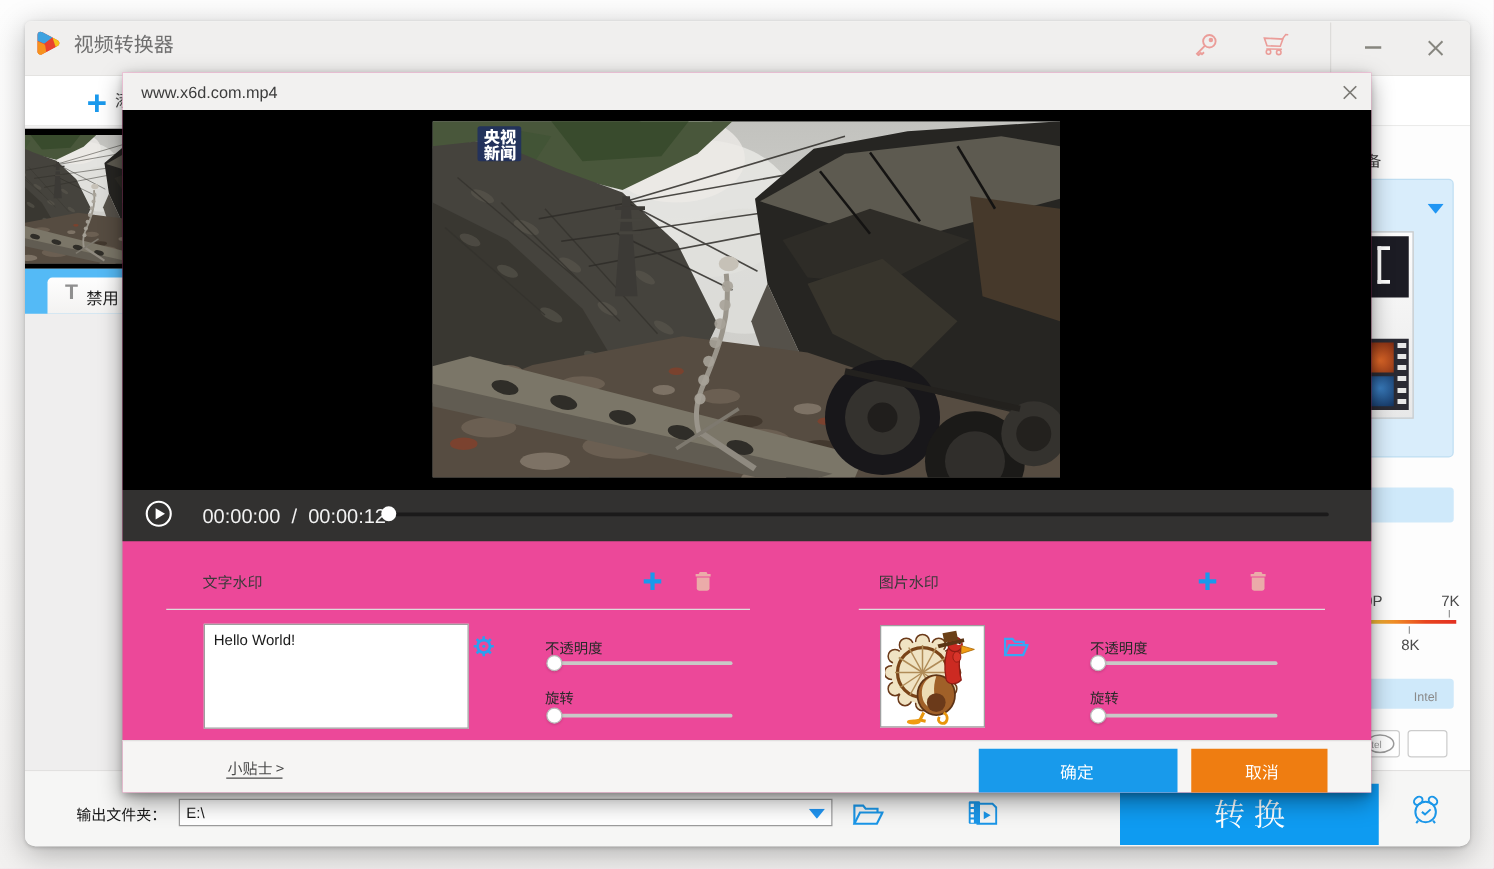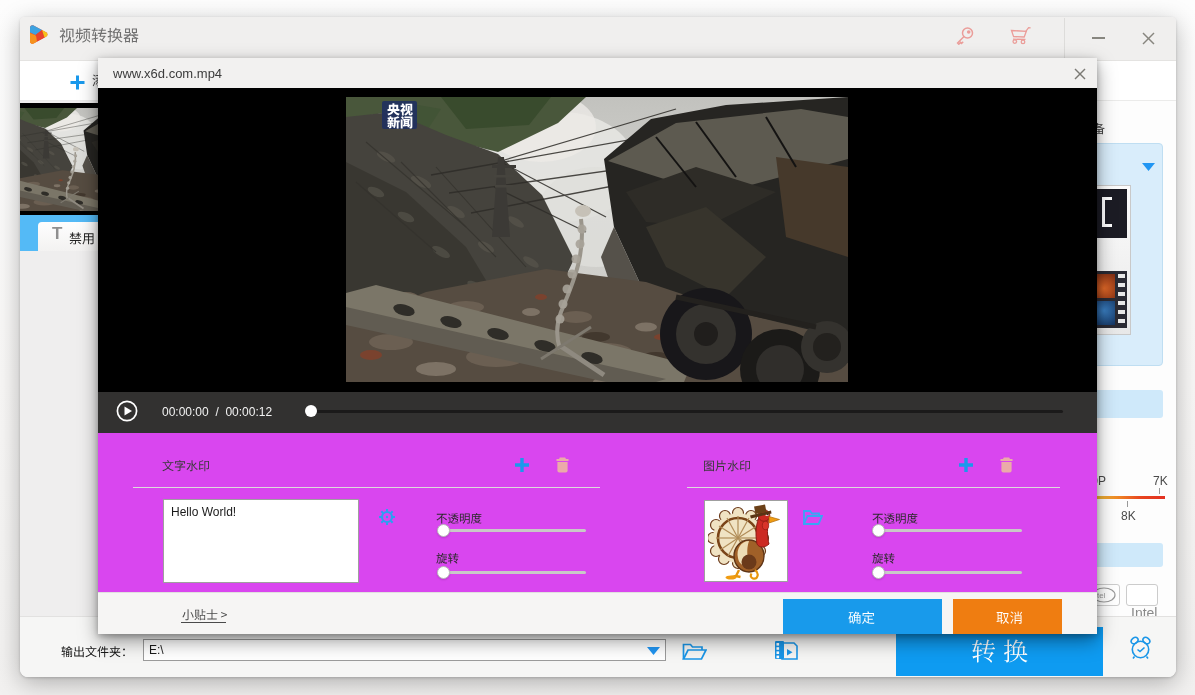--- a/index.html
+++ b/index.html
@@ -8,21 +8,21 @@
 #win{position:absolute;left:20px;top:17px;width:1156px;height:660px;background:#fff;border-radius:5px 5px 8px 8px;
  box-shadow:0 6px 24px rgba(0,0,0,0.28), 0 1px 3px rgba(0,0,0,0.18)}
 #titlebar{position:absolute;left:0;top:0;width:1156px;height:44px;background:#f0efee;border-radius:4px 4px 0 0;border-bottom:1px solid #e4e3e1}
 #toolbar{position:absolute;left:0;top:44px;width:1156px;height:40px;background:#fff;border-bottom:1px solid #ebebea}
 #leftpane{position:absolute;left:0;top:84px;width:90px;height:516px;background:#efeeee}
 #thumb{position:absolute;left:0;top:86px;width:80px;height:112px;background:#000;overflow:hidden}
 #bluerow{position:absolute;left:0;top:198px;width:90px;height:36px;background:#54baf6}
 #tab{position:absolute;left:18px;top:205px;width:62px;height:29px;background:linear-gradient(180deg,#fefefe,#f3f2f1);border-radius:4px 0 0 0}
 #sidebar{position:absolute;left:1060px;top:84px;width:96px;height:515px;background:#fdfdfd}
 #botbar{position:absolute;left:0;top:599px;width:1156px;height:61px;background:#f6f6f5;border-top:1px solid #e2e1e0;border-radius:0 0 8px 8px}
-#dlg{position:absolute;left:98px;top:58px;width:999px;height:576px;background:#d946ef;box-shadow:0 7px 18px rgba(0,0,0,0.40),0 2px 6px rgba(0,0,0,0.25)}
+#dlg{position:absolute;left:98px;top:58px;width:999px;height:576px;background:#ec4899;box-shadow:0 7px 18px rgba(0,0,0,0.40),0 2px 6px rgba(0,0,0,0.25)}
 #dtitle{position:absolute;left:0;top:0;width:999px;height:30px;background:#f2f1f0}
 #dvideo{position:absolute;left:0;top:30px;width:999px;height:304px;background:#000}
 #dplayer{position:absolute;left:0;top:334px;width:999px;height:41px;background:#323130}
 #dfoot{position:absolute;left:0;top:534px;width:999px;height:42px;background:#f6f5f4;border-top:1px solid #e1e0df}
 .sliderknob{position:absolute;width:13px;height:13px;border-radius:50%;background:#fff;border:1px solid #b9b9b9;box-shadow:0 1px 2px rgba(0,0,0,0.15)}
 .slidertrack{position:absolute;height:3px;background:#c9c8c7;border-radius:2px}
 .btn{position:absolute;display:flex;align-items:center;justify-content:center}
 </style></head><body>
 
 <svg width="0" height="0" style="position:absolute">
@@ -226,21 +226,21 @@
 <div class="abs" style="left:1072px;top:479px;width:73px;height:3px;background:linear-gradient(90deg,#ecc53c,#ef8b26,#e8451f,#e33022)"></div>
 <div class="abs" style="left:1107px;top:484px;width:1px;height:6px;background:#999"></div>
 <div class="abs" style="left:1101px;top:492px;width:20px;height:11px;font-size:12px;color:#4a4a4a">8K</div>
 <div class="abs" style="left:1054px;top:526px;width:89px;height:24px;background:#cfe9fa;border-radius:3px"></div>
 <div class="abs" style="left:1068px;top:567px;width:32px;height:22px;background:#fff;border:1px solid #ccc;border-radius:3px"></div>
 <svg class="t" style="left:1072px;top:570px" width="24" height="16" viewBox="0 0 24 16" fill="none" stroke="#9a9a9a">
       <ellipse cx="12" cy="8" rx="11" ry="7" stroke-width="1.2"></ellipse>
       <text x="5" y="11" font-size="8" fill="#9a9a9a" stroke="none" font-family="Liberation Sans">tel</text>
     </svg>
 <div class="abs" style="left:1106px;top:567px;width:32px;height:22px;background:#fff;border:1px solid #ccc;border-radius:3px"></div>
-<div class="abs" style="left:1111px;top:588px;font-size:14px;color:#8a8a8a">Intel</div>
+<div class="abs" style="left:1111px;top:536px;font-size:10px;color:#8a8a8a">Intel</div>
 <div id="botbar"></div>
 <svg class="t" style="left:40px;top:627px;" width="74" height="18" viewBox="0 0 74 18">
       <path transform="translate(1,12.2)" fill="#1a1a1a" d="M8.808 -5.364V-1.02H9.516V-5.364ZM10.332 -5.808V-0.06C10.332 0.07200000000000001 10.284 0.108 10.152000000000001 0.12C9.996 0.12 9.516 0.12 8.964 0.108C9.084 0.324 9.18 0.648 9.204 0.852C9.912 0.852 10.392 0.84 10.68 0.72C10.98 0.588 11.064 0.372 11.064 -0.06V-5.808ZM0.852 -3.96C0.9480000000000001 -4.056 1.296 -4.128 1.68 -4.128H2.628V-2.472C1.824 -2.2800000000000002 1.08 -2.112 0.504 -2.004L0.708 -1.1520000000000001L2.628 -1.6440000000000001V0.9480000000000001H3.42V-1.848L4.416 -2.112L4.344 -2.868L3.42 -2.652V-4.128H4.38V-4.956H3.42V-6.78H2.628V-4.956H1.584C1.8960000000000001 -5.796 2.196 -6.792 2.436 -7.824H4.404V-8.64H2.604C2.7 -9.072000000000001 2.7720000000000002 -9.504 2.832 -9.924L1.992 -10.068C1.944 -9.6 1.8840000000000001 -9.108 1.8 -8.64H0.5640000000000001V-7.824H1.6440000000000001C1.428 -6.828 1.2 -6.0120000000000005 1.092 -5.7C0.924 -5.16 0.78 -4.776 0.5760000000000001 -4.716C0.672 -4.5120000000000005 0.804 -4.128 0.852 -3.96ZM7.908 -10.116C7.1160000000000005 -8.856 5.628 -7.668 4.176 -6.996C4.392 -6.816 4.632 -6.54 4.764 -6.324C5.088 -6.492 5.412 -6.684 5.724 -6.888V-6.384H10.164V-6.972C10.464 -6.792 10.788 -6.612 11.112 -6.444C11.22 -6.684 11.472 -6.972 11.688 -7.152C10.428 -7.692 9.288 -8.376 8.376 -9.396L8.64 -9.792ZM6.072 -7.128C6.744 -7.62 7.38 -8.196 7.908 -8.808C8.52 -8.136000000000001 9.18 -7.596 9.912 -7.128ZM7.368 -4.872V-3.924H5.724V-4.872ZM4.98 -5.5920000000000005V0.912H5.724V-1.56H7.368V0.012C7.368 0.12 7.344 0.14400000000000002 7.248 0.156C7.128 0.156 6.816 0.156 6.444 0.14400000000000002C6.5520000000000005 0.36 6.648000000000001 0.684 6.672 0.888C7.188 0.888 7.5600000000000005 0.888 7.812 0.756C8.064 0.624 8.124 0.396 8.124 0.012V-5.5920000000000005ZM5.724 -3.228H7.368V-2.244H5.724Z M13.248 -4.0920000000000005V0.252H21.768V0.936H22.740000000000002V-4.0920000000000005H21.768V-0.648H18.468V-4.848H22.259999999999998V-9.0H21.288V-5.724H18.468V-10.068H17.484V-5.724H14.736V-8.988H13.8V-4.848H17.484V-0.648H14.244V-4.0920000000000005Z M29.076 -9.876C29.436 -9.288 29.82 -8.484 29.964 -7.992L30.96 -8.316C30.792 -8.808 30.372 -9.588000000000001 30.012 -10.164ZM24.6 -7.968V-7.08H26.472C27.18 -5.256 28.128 -3.684 29.364 -2.4C28.044 -1.296 26.424 -0.48 24.432 0.084C24.612 0.3 24.9 0.72 24.996 0.936C27.0 0.28800000000000003 28.668 -0.5760000000000001 30.024 -1.752C31.38 -0.552 33.012 0.336 34.980000000000004 0.876C35.136 0.624 35.4 0.24 35.604 0.048C33.684 -0.432 32.052 -1.284 30.72 -2.412C31.932000000000002 -3.648 32.856 -5.184 33.552 -7.08H35.448V-7.968ZM30.048000000000002 -3.036C28.92 -4.176 28.032 -5.5440000000000005 27.408 -7.08H32.532C31.932000000000002 -5.46 31.104 -4.128 30.048000000000002 -3.036Z M39.804 -4.0920000000000005V-3.216H43.248V0.96H44.147999999999996V-3.216H47.436V-4.0920000000000005H44.147999999999996V-6.744H46.908V-7.62H44.147999999999996V-9.936H43.248V-7.62H41.64C41.796 -8.16 41.928 -8.736 42.048 -9.3L41.184 -9.48C40.908 -7.908 40.403999999999996 -6.36 39.708 -5.364C39.924 -5.256 40.308 -5.04 40.476 -4.908C40.8 -5.412 41.1 -6.048 41.352000000000004 -6.744H43.248V-4.0920000000000005ZM39.216 -10.032C38.568 -8.22 37.512 -6.42 36.384 -5.244C36.54 -5.04 36.804 -4.572 36.9 -4.356C37.284 -4.764 37.644 -5.244 38.004 -5.76V0.936H38.868V-7.164000000000001C39.324 -8.004 39.732 -8.892 40.068 -9.78Z M50.136 -6.888C50.568 -6.156 50.988 -5.184 51.12 -4.572L51.972 -4.824C51.828 -5.436 51.396 -6.384 50.94 -7.104ZM56.844 -7.140000000000001C56.544 -6.432 55.992 -5.4 55.548 -4.764L56.268 -4.5360000000000005C56.724000000000004 -5.124 57.3 -6.072 57.732 -6.876ZM53.568 -10.068V-8.28H49.08V-7.404H53.556C53.532 -6.276 53.46 -5.28 53.28 -4.392H48.696V-3.492H53.04C52.452 -1.752 51.204 -0.552 48.552 0.18C48.756 0.372 49.02 0.732 49.116 0.96C52.02 0.12 53.352000000000004 -1.296 53.976 -3.3120000000000003C54.912 -1.188 56.496 0.252 58.86 0.9C58.992000000000004 0.66 59.244 0.28800000000000003 59.448 0.096C57.24 -0.42 55.692 -1.704 54.84 -3.492H59.304V-4.392H54.24C54.408 -5.292 54.480000000000004 -6.3 54.504 -7.404H58.896V-8.28H54.516L54.528 -10.068Z M63.0 -5.832C63.48 -5.832 63.912 -6.18 63.912 -6.72C63.912 -7.272 63.48 -7.632000000000001 63.0 -7.632000000000001C62.52 -7.632000000000001 62.088 -7.272 62.088 -6.72C62.088 -6.18 62.52 -5.832 63.0 -5.832ZM63.0 0.048C63.48 0.048 63.912 -0.312 63.912 -0.852C63.912 -1.4040000000000001 63.48 -1.752 63.0 -1.752C62.52 -1.752 62.088 -1.4040000000000001 62.088 -0.852C62.088 -0.312 62.52 0.048 63.0 0.048Z"></path>
     </svg>
 <div class="abs" style="left:123px;top:622px;width:523px;height:22px;background:#fff;border:1px solid #9b9b9b"></div>
 <div class="abs" style="left:129px;top:626px;font-size:12px;color:#1a1a1a">E:\</div>
 <svg class="t" style="left:627px;top:630px" width="13" height="8" viewBox="0 0 13 8">
       <polygon points="0,0 13,0 6.5,8" fill="#2196f3"></polygon>
     </svg>
 <svg class="t" style="left:662px;top:625px" width="25" height="19" viewBox="0 0 25 19" fill="none" stroke="#1a96e8" stroke-width="1.7">
@@ -286,35 +286,35 @@
       <path transform="translate(1,13.3)" fill="#ffffff" d="M5.46 -11.115V-9.49H1.8459999999999999V-5.2H0.533V-3.3409999999999997H4.693C4.004 -2.132 2.7039999999999997 -1.079 0.33799999999999997 -0.481C0.6759999999999999 -0.091 1.183 0.728 1.365 1.196C4.2509999999999994 0.416 5.785 -0.975 6.577999999999999 -2.574C7.6049999999999995 -0.6759999999999999 9.126 0.5459999999999999 11.648 1.144C11.908 0.611 12.453999999999999 -0.208 12.87 -0.611C10.620999999999999 -1.014 9.165 -1.9369999999999998 8.241999999999999 -3.3409999999999997H12.479999999999999V-5.2H11.219V-9.49H7.3839999999999995V-11.115ZM3.7569999999999997 -5.2V-7.643999999999999H5.46V-6.773C5.46 -6.266 5.434 -5.733 5.343 -5.2ZM9.203999999999999 -5.2H7.306C7.358 -5.72 7.3839999999999995 -6.253 7.3839999999999995 -6.76V-7.643999999999999H9.203999999999999Z M14.521 -10.296C14.82 -9.905999999999999 15.145 -9.399 15.379 -8.969999999999999H13.624V-7.279999999999999H16.12C15.443999999999999 -5.915 14.404 -4.641 13.273 -3.9259999999999997C13.494 -3.536 13.871 -2.4699999999999998 13.975 -1.924C14.286999999999999 -2.158 14.599 -2.4179999999999997 14.911 -2.717V1.222H16.705V-3.484C16.951999999999998 -3.081 17.186 -2.678 17.355 -2.3529999999999998L18.499 -3.796V-3.627H20.319V-8.943999999999999H23.335V-3.627H25.246V-10.556H18.499V-3.8609999999999998C18.278 -4.1339999999999995 17.537 -5.005 17.069 -5.512C17.589 -6.409 18.031 -7.3709999999999996 18.343 -8.359L17.355 -9.035L17.03 -8.969999999999999H16.341L17.134 -9.437999999999999C16.926 -9.918999999999999 16.458 -10.594999999999999 16.003 -11.088999999999999ZM20.942999999999998 -8.307V-6.5C20.942999999999998 -4.524 20.618 -1.8719999999999999 17.277 -0.13C17.641 0.143 18.278 0.871 18.499 1.248C19.942 0.481 20.917 -0.5589999999999999 21.567 -1.664V-0.507C21.567 0.728 22.035 1.079 23.192 1.079H23.933C25.363 1.079 25.61 0.416 25.753 -1.599C25.323999999999998 -1.7029999999999998 24.726 -1.95 24.31 -2.275C24.284 -0.6629999999999999 24.206 -0.27299999999999996 23.945999999999998 -0.27299999999999996H23.582C23.387 -0.27299999999999996 23.296 -0.38999999999999996 23.296 -0.728V-3.562H22.372999999999998C22.659 -4.5889999999999995 22.75 -5.59 22.75 -6.460999999999999V-8.307Z"></path>
     </svg>
 <svg class="t" style="left:288px;top:56px;" width="28" height="19" viewBox="0 0 28 19">
       <path transform="translate(1,13.3)" fill="#ffffff" d="M1.3 -2.847C1.079 -2.197 0.689 -1.508 0.23399999999999999 -1.04C0.572 -0.832 1.157 -0.40299999999999997 1.43 -0.16899999999999998C1.924 -0.728 2.431 -1.638 2.743 -2.4699999999999998ZM4.563 -2.314C4.914 -1.742 5.343 -0.949 5.551 -0.45499999999999996L6.63 -1.131C6.5 -0.741 6.343999999999999 -0.38999999999999996 6.136 -0.065C6.526 0.143 7.292999999999999 0.728 7.592 1.053C8.658 -0.533 8.84 -3.198 8.84 -5.122H9.724V1.17H11.556999999999999V-5.122H12.649V-6.864H8.84V-8.671C10.062 -8.905 11.349 -9.243 12.415 -9.671999999999999L10.985 -11.062999999999999C10.023 -10.594999999999999 8.501999999999999 -10.152999999999999 7.085 -9.879999999999999V-5.213C7.085 -4.056 7.045999999999999 -2.6519999999999997 6.721 -1.4429999999999998C6.487 -1.898 6.109999999999999 -2.509 5.771999999999999 -3.0029999999999997ZM2.7689999999999997 -8.346H4.342C4.2379999999999995 -7.93 4.043 -7.409999999999999 3.887 -7.007H2.6519999999999997L3.146 -7.137C3.094 -7.475 2.951 -7.968999999999999 2.7689999999999997 -8.346ZM2.392 -10.815999999999999C2.496 -10.53 2.613 -10.192 2.7039999999999997 -9.866999999999999H0.637V-8.346H2.2359999999999998L1.2349999999999999 -8.099C1.378 -7.774 1.4949999999999999 -7.345 1.547 -7.007H0.429V-5.473H2.808V-4.68H0.52V-3.1069999999999998H2.808V-0.65C2.808 -0.507 2.7689999999999997 -0.46799999999999997 2.626 -0.46799999999999997C2.483 -0.46799999999999997 2.054 -0.46799999999999997 1.7029999999999998 -0.481C1.9109999999999998 -0.052 2.132 0.598 2.1839999999999997 1.04C2.925 1.04 3.484 1.014 3.9389999999999996 0.767C4.394 0.52 4.511 0.11699999999999999 4.511 -0.611V-3.1069999999999998H6.5V-4.68H4.511V-5.473H6.76V-7.007H5.564L6.084 -8.164L5.096 -8.346H6.552V-9.866999999999999H4.563C4.42 -10.296 4.2379999999999995 -10.802999999999999 4.069 -11.206Z M13.728 -7.864999999999999V1.2089999999999999H15.652V-7.864999999999999ZM13.962 -10.166C14.573 -9.568 15.301 -8.709999999999999 15.587 -8.138L17.069 -9.177999999999999C16.731 -9.75 15.964 -10.543 15.34 -11.102ZM17.394 -10.725V-9.048H23.478V-0.6759999999999999C23.478 -0.507 23.426000000000002 -0.442 23.256999999999998 -0.442C23.101 -0.442 22.594 -0.442 22.217 -0.46799999999999997C22.438 -0.026 22.659 0.754 22.724 1.222C23.595 1.222 24.244999999999997 1.183 24.726 0.8969999999999999C25.207 0.611 25.35 0.16899999999999998 25.35 -0.6629999999999999V-10.725ZM20.527 -6.76V-6.292H18.395V-6.76ZM15.925 -2.405 16.068 -0.884 20.527 -1.2349999999999999V0.065H22.204V-1.378L23.009999999999998 -1.4429999999999998L22.997 -2.8859999999999997L22.204 -2.834V-6.76H22.814999999999998V-8.177H16.133V-6.76H16.718V-2.444ZM20.527 -5.005V-4.484999999999999H18.395V-5.005ZM20.527 -3.198V-2.7039999999999997L18.395 -2.561V-3.198Z"></path>
     </svg>
 <div id="dplayer"></div>
 <svg class="t" style="left:18px;top:342px" width="22" height="22" viewBox="0 0 22 22">
 <circle cx="11" cy="11" r="9.6" fill="none" stroke="#fff" stroke-width="1.7"></circle>
 <polygon points="8.5,6.5 16,11 8.5,15.5" fill="#fff"></polygon>
     </svg>
-<div class="abs" style="left:64px;top:347px;font-size:12px;color:#f2f2f2">00:00:00&nbsp; /&nbsp; 00:00:12</div>
+<div class="abs" style="left:64px;top:347px;font-size:16px;color:#f2f2f2">00:00:00&nbsp; /&nbsp; 00:00:12</div>
 <div class="abs" style="left:213px;top:352px;width:752px;height:3px;background:#1b1a1a;border-radius:2px"></div>
 <div class="abs" style="left:207px;top:347px;width:12px;height:12px;border-radius:50%;background:#fff"></div>
 <svg class="t" style="left:63px;top:400px;" width="50" height="18" viewBox="0 0 50 18">
       <path transform="translate(1,12.2)" fill="#3a3a3a" d="M5.0760000000000005 -9.876C5.436 -9.288 5.82 -8.484 5.964 -7.992L6.96 -8.316C6.792 -8.808 6.372 -9.588000000000001 6.0120000000000005 -10.164ZM0.6 -7.968V-7.08H2.472C3.18 -5.256 4.128 -3.684 5.364 -2.4C4.0440000000000005 -1.296 2.424 -0.48 0.432 0.084C0.612 0.3 0.9 0.72 0.996 0.936C3.0 0.28800000000000003 4.668 -0.5760000000000001 6.024 -1.752C7.38 -0.552 9.012 0.336 10.98 0.876C11.136000000000001 0.624 11.4 0.24 11.604000000000001 0.048C9.684000000000001 -0.432 8.052 -1.284 6.72 -2.412C7.932 -3.648 8.856 -5.184 9.552 -7.08H11.448V-7.968ZM6.048 -3.036C4.92 -4.176 4.032 -5.5440000000000005 3.408 -7.08H8.532C7.932 -5.46 7.104 -4.128 6.048 -3.036Z M17.52 -4.356V-3.6H12.828V-2.736H17.52V-0.168C17.52 0.0 17.46 0.06 17.244 0.07200000000000001C17.028 0.07200000000000001 16.248 0.07200000000000001 15.443999999999999 0.048C15.6 0.28800000000000003 15.768 0.6960000000000001 15.828 0.9480000000000001C16.848 0.9480000000000001 17.484 0.936 17.904 0.804C18.336 0.648 18.468 0.384 18.468 -0.14400000000000002V-2.736H23.16V-3.6H18.468V-4.0440000000000005C19.524 -4.6080000000000005 20.604 -5.424 21.348 -6.192L20.736 -6.66L20.532 -6.612H14.796V-5.76H19.62C19.008 -5.232 18.228 -4.704 17.52 -4.356ZM17.088 -9.888C17.316 -9.576 17.544 -9.18 17.7 -8.832H12.96V-6.348H13.848V-7.968H22.116V-6.348H23.04V-8.832H18.756C18.588 -9.228 18.276 -9.768 17.964 -10.164Z M24.852 -7.008V-6.096H27.804000000000002C27.228 -3.72 25.992 -1.9080000000000001 24.468 -0.912C24.684 -0.78 25.044 -0.432 25.2 -0.216C26.892 -1.416 28.296 -3.672 28.884 -6.816L28.296 -7.0440000000000005L28.128 -7.008ZM33.804 -7.824C33.216 -7.008 32.268 -5.94 31.476 -5.196C31.104 -5.82 30.768 -6.48 30.504 -7.152V-10.056000000000001H29.544V-0.264C29.544 -0.06 29.472 -0.012 29.28 0.0C29.088 0.012 28.464 0.012 27.768 -0.012C27.912 0.264 28.068 0.708 28.116 0.972C29.04 0.972 29.628 0.9480000000000001 30.0 0.78C30.36 0.624 30.504 0.336 30.504 -0.276V-5.34C31.596 -3.168 33.156 -1.272 35.028 -0.28800000000000003C35.184 -0.552 35.484 -0.924 35.7 -1.116C34.248 -1.788 32.94 -3.036 31.92 -4.524C32.76 -5.232 33.828 -6.324 34.620000000000005 -7.248Z M37.116 -0.444C37.416 -0.636 37.884 -0.78 41.484 -1.716C41.448 -1.9080000000000001 41.424 -2.2800000000000002 41.424 -2.544L38.148 -1.764V-4.968H41.472V-5.844H38.148V-8.1C39.3 -8.376 40.536 -8.724 41.46 -9.120000000000001L40.74 -9.84C39.924 -9.42 38.484 -8.976 37.236 -8.676V-2.196C37.236 -1.728 36.936 -1.488 36.72 -1.3800000000000001C36.864 -1.1520000000000001 37.056 -0.684 37.116 -0.444ZM42.396 -9.24V0.936H43.296V-8.34H46.068V-2.088C46.068 -1.9080000000000001 46.008 -1.848 45.816 -1.836C45.612 -1.836 44.964 -1.836 44.22 -1.86C44.364000000000004 -1.596 44.532 -1.164 44.58 -0.888C45.468 -0.888 46.104 -0.912 46.476 -1.08C46.86 -1.236 46.968 -1.56 46.968 -2.076V-9.24Z"></path>
     </svg>
 <svg class="t" style="left:416px;top:399px" width="16" height="16" viewBox="0 0 16 16">
 <path d="M6.3,1 h3.4 v5.3 h5.3 v3.4 h-5.3 v5.3 h-3.4 v-5.3 h-5.3 v-3.4 h5.3 Z" fill="#1a99ec"></path>
     </svg>
 <svg class="t" style="left:458px;top:399px" width="13" height="16" viewBox="0 0 13 16">
 <path d="M3.8,0.5 h5.4 l0.8,1.6 h2.5 v2 h-12 v-2 h2.5 Z" fill="#ebaba9"></path>
 <path d="M1.4,5 h10.2 v8.6 q0,1.9 -1.9,1.9 h-6.4 q-1.9,0 -1.9,-1.9 Z" fill="#ebaba9"></path>
     </svg>
 <div class="abs" style="left:35px;top:429px;width:467px;height:1px;background:#dddcdb"></div>
-<div class="abs" style="left:65px;top:441px;width:196px;height:84px;background:#fff;border:1px solid #9f9f9f">
+<div class="abs" style="left:65px;top:441px;width:212px;height:84px;background:#fff;border:1px solid #9f9f9f">
 <div style="position:absolute;left:7px;top:5px;font-size:12px;color:#1a1a1a">Hello World!</div>
     </div>
 <svg class="t" style="left:280px;top:450px" width="18" height="18" viewBox="0 0 18 18" fill="none" stroke="#2aa0f0">
 <g stroke-width="2.1">
 <line x1="9" y1="1" x2="9" y2="3.4"></line>
         <line x1="9" y1="14.6" x2="9" y2="17"></line>
 <line x1="1" y1="9" x2="3.4" y2="9"></line>
         <line x1="14.6" y1="9" x2="17" y2="9"></line>
 <line x1="3.34" y1="3.34" x2="5" y2="5"></line>
         <line x1="13" y1="13" x2="14.66" y2="14.66"></line>

